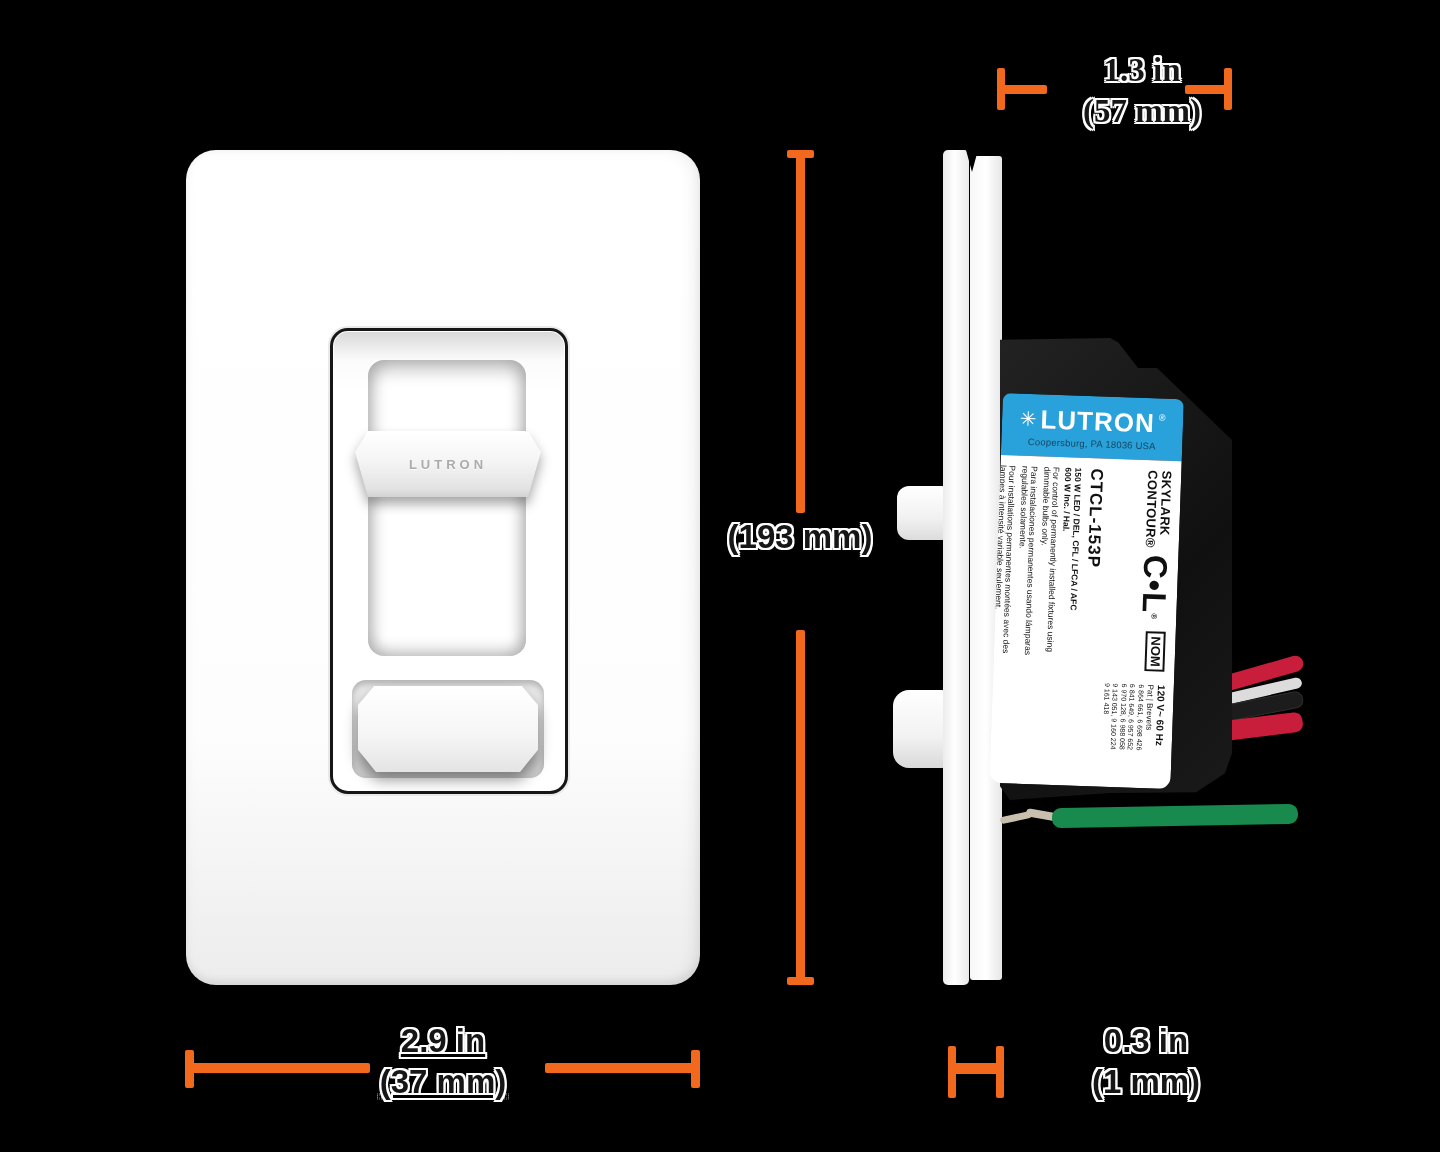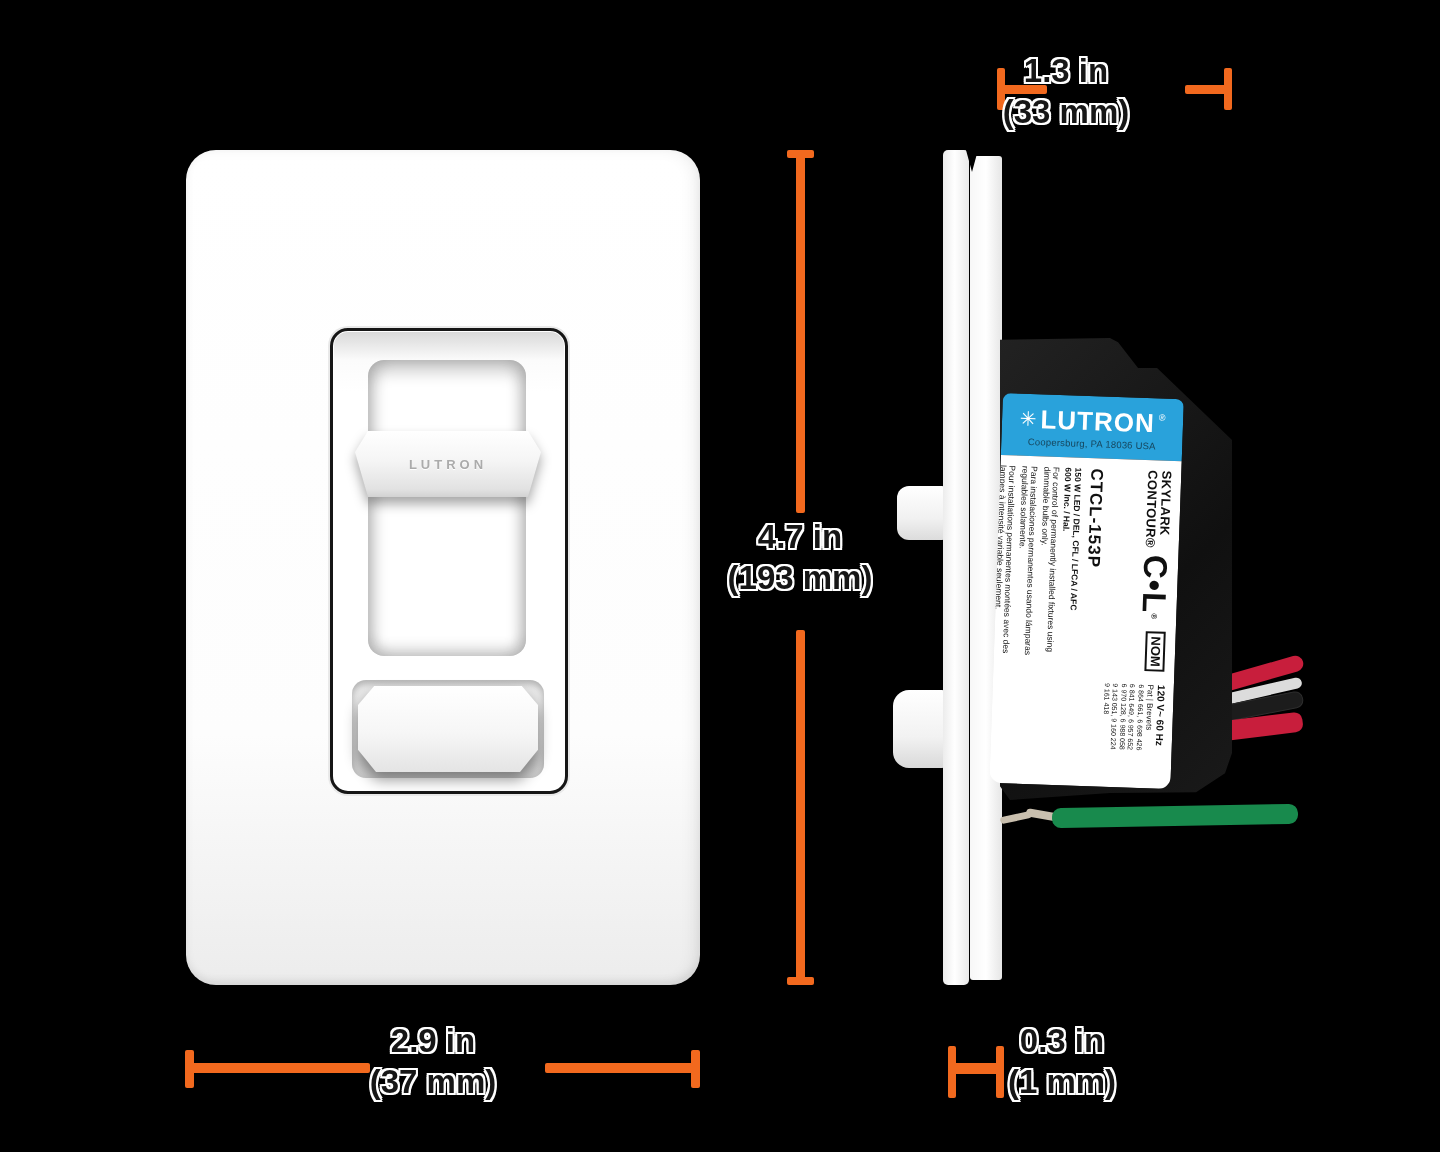--- a/index.html
+++ b/index.html
@@ -166,46 +166,45 @@
         <div class="desc-row">
           <div>Pour installations permanentes montées avec des</div>
           <div>lampes à intensité variable seulement.</div>
         </div>
       </div>
     </div>
   </div>
 
   <div class="dim-line" style="left:997px;top:68px;width:8px;height:42px;"></div>
   <div class="dim-line" style="left:997px;top:85px;width:50px;height:9px;"></div>
-  <div class="dim-label" style="left:976px;top:50px;width:180px;">
+  <div class="dim-label" style="left:1052px;top:50px;width:180px;font-family:Liberation Serif, serif;">
     <div class="outline-text">1.3 in</div>
-    <div class="outline-text">(33 mm)</div>
+    <div class="outline-text">(57 mm)</div>
   </div>
   <div class="dim-line" style="left:1185px;top:85px;width:47px;height:9px;"></div>
   <div class="dim-line" style="left:1224px;top:68px;width:8px;height:42px;"></div>
 
   <div class="dim-line" style="left:787px;top:150px;width:27px;height:8px;"></div>
   <div class="dim-line" style="left:796px;top:150px;width:9px;height:363px;"></div>
   <div class="dim-label" style="left:700px;top:516px;width:200px;">
-    <div class="outline-text">4.7 in</div>
     <div class="outline-text">(193 mm)</div>
   </div>
   <div class="dim-line" style="left:796px;top:630px;width:9px;height:355px;"></div>
   <div class="dim-line" style="left:787px;top:977px;width:27px;height:8px;"></div>
 
   <div class="dim-line" style="left:185px;top:1050px;width:9px;height:38px;"></div>
   <div class="dim-line" style="left:185px;top:1063px;width:185px;height:10px;"></div>
-  <div class="dim-label" style="left:333px;top:1020px;width:200px;">
+  <div class="dim-label" style="left:343px;top:1020px;width:200px;text-decoration:underline;">
     <div class="outline-text">2.9 in</div>
     <div class="outline-text">(37 mm)</div>
   </div>
   <div class="dim-line" style="left:545px;top:1063px;width:155px;height:10px;"></div>
   <div class="dim-line" style="left:691px;top:1050px;width:9px;height:38px;"></div>
 
   <div class="dim-line" style="left:948px;top:1046px;width:8px;height:52px;"></div>
   <div class="dim-line" style="left:948px;top:1063px;width:56px;height:11px;"></div>
   <div class="dim-line" style="left:996px;top:1046px;width:8px;height:52px;"></div>
-  <div class="dim-label" style="left:972px;top:1020px;width:180px;">
+  <div class="dim-label" style="left:1056px;top:1020px;width:180px;">
     <div class="outline-text">0.3 in</div>
     <div class="outline-text">(1 mm)</div>
   </div>
 
 </div>
 
 </body></html>

